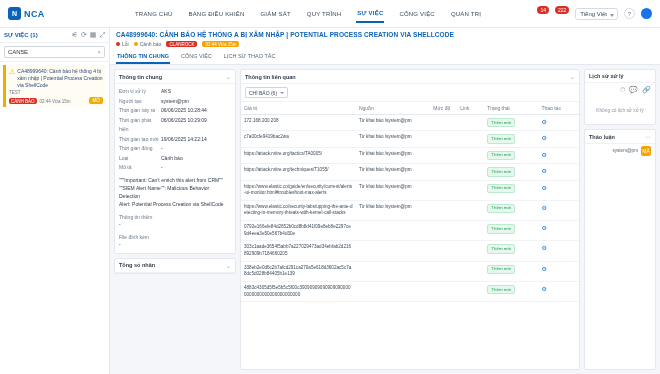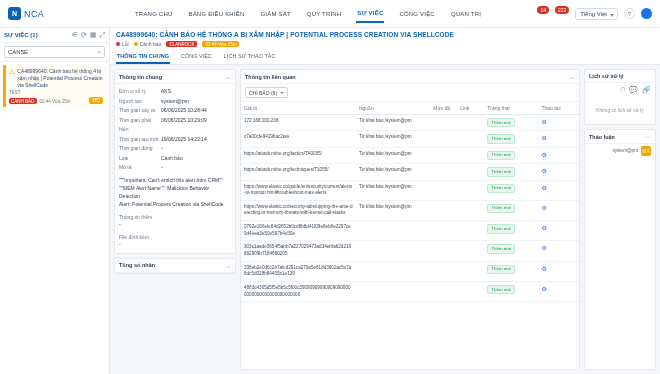--- a/index.html
+++ b/index.html
@@ -16,21 +16,21 @@
   .topbar {
     height: 28px; background: #ffffff; display:flex; align-items:center;
     border-bottom:1px solid #e4e8ef; padding: 0 8px;
   }
   .logo { display:flex; align-items:center; gap:3px; width:120px; }
   .logo-mark {
     width:13px;height:13px;border-radius:3px;
     background:#0b63b8; display:flex;align-items:center;justify-content:center;
     color:#fff; font-size:7px; font-weight:bold;
   }
-  .logo-text { font-size:9px; font-weight:normal; color:#0b63b8; letter-spacing:0.4px;}
+  .logo-text { font-size:9px; font-weight:bold; color:#0b63b8; letter-spacing:0.4px;}
   .topnav { display:flex; align-items:center; gap:14px; margin-left:6px; flex:1;}
   .topnav a {
     font-size:6px; color:#3b4a5a; text-decoration:none; letter-spacing:0.2px;
     padding: 5px 1px; white-space:nowrap;
   }
   .topnav a.active { color:#0b63b8; font-weight:bold; border-bottom:2px solid #0b63b8;}
   .topright { display:flex; align-items:center; gap:6px;}
   .badge-pill {
     background:#d93025;color:#fff;border-radius:6px;padding:1px 3px;font-size:5px;
     position:relative; top:-4px;

